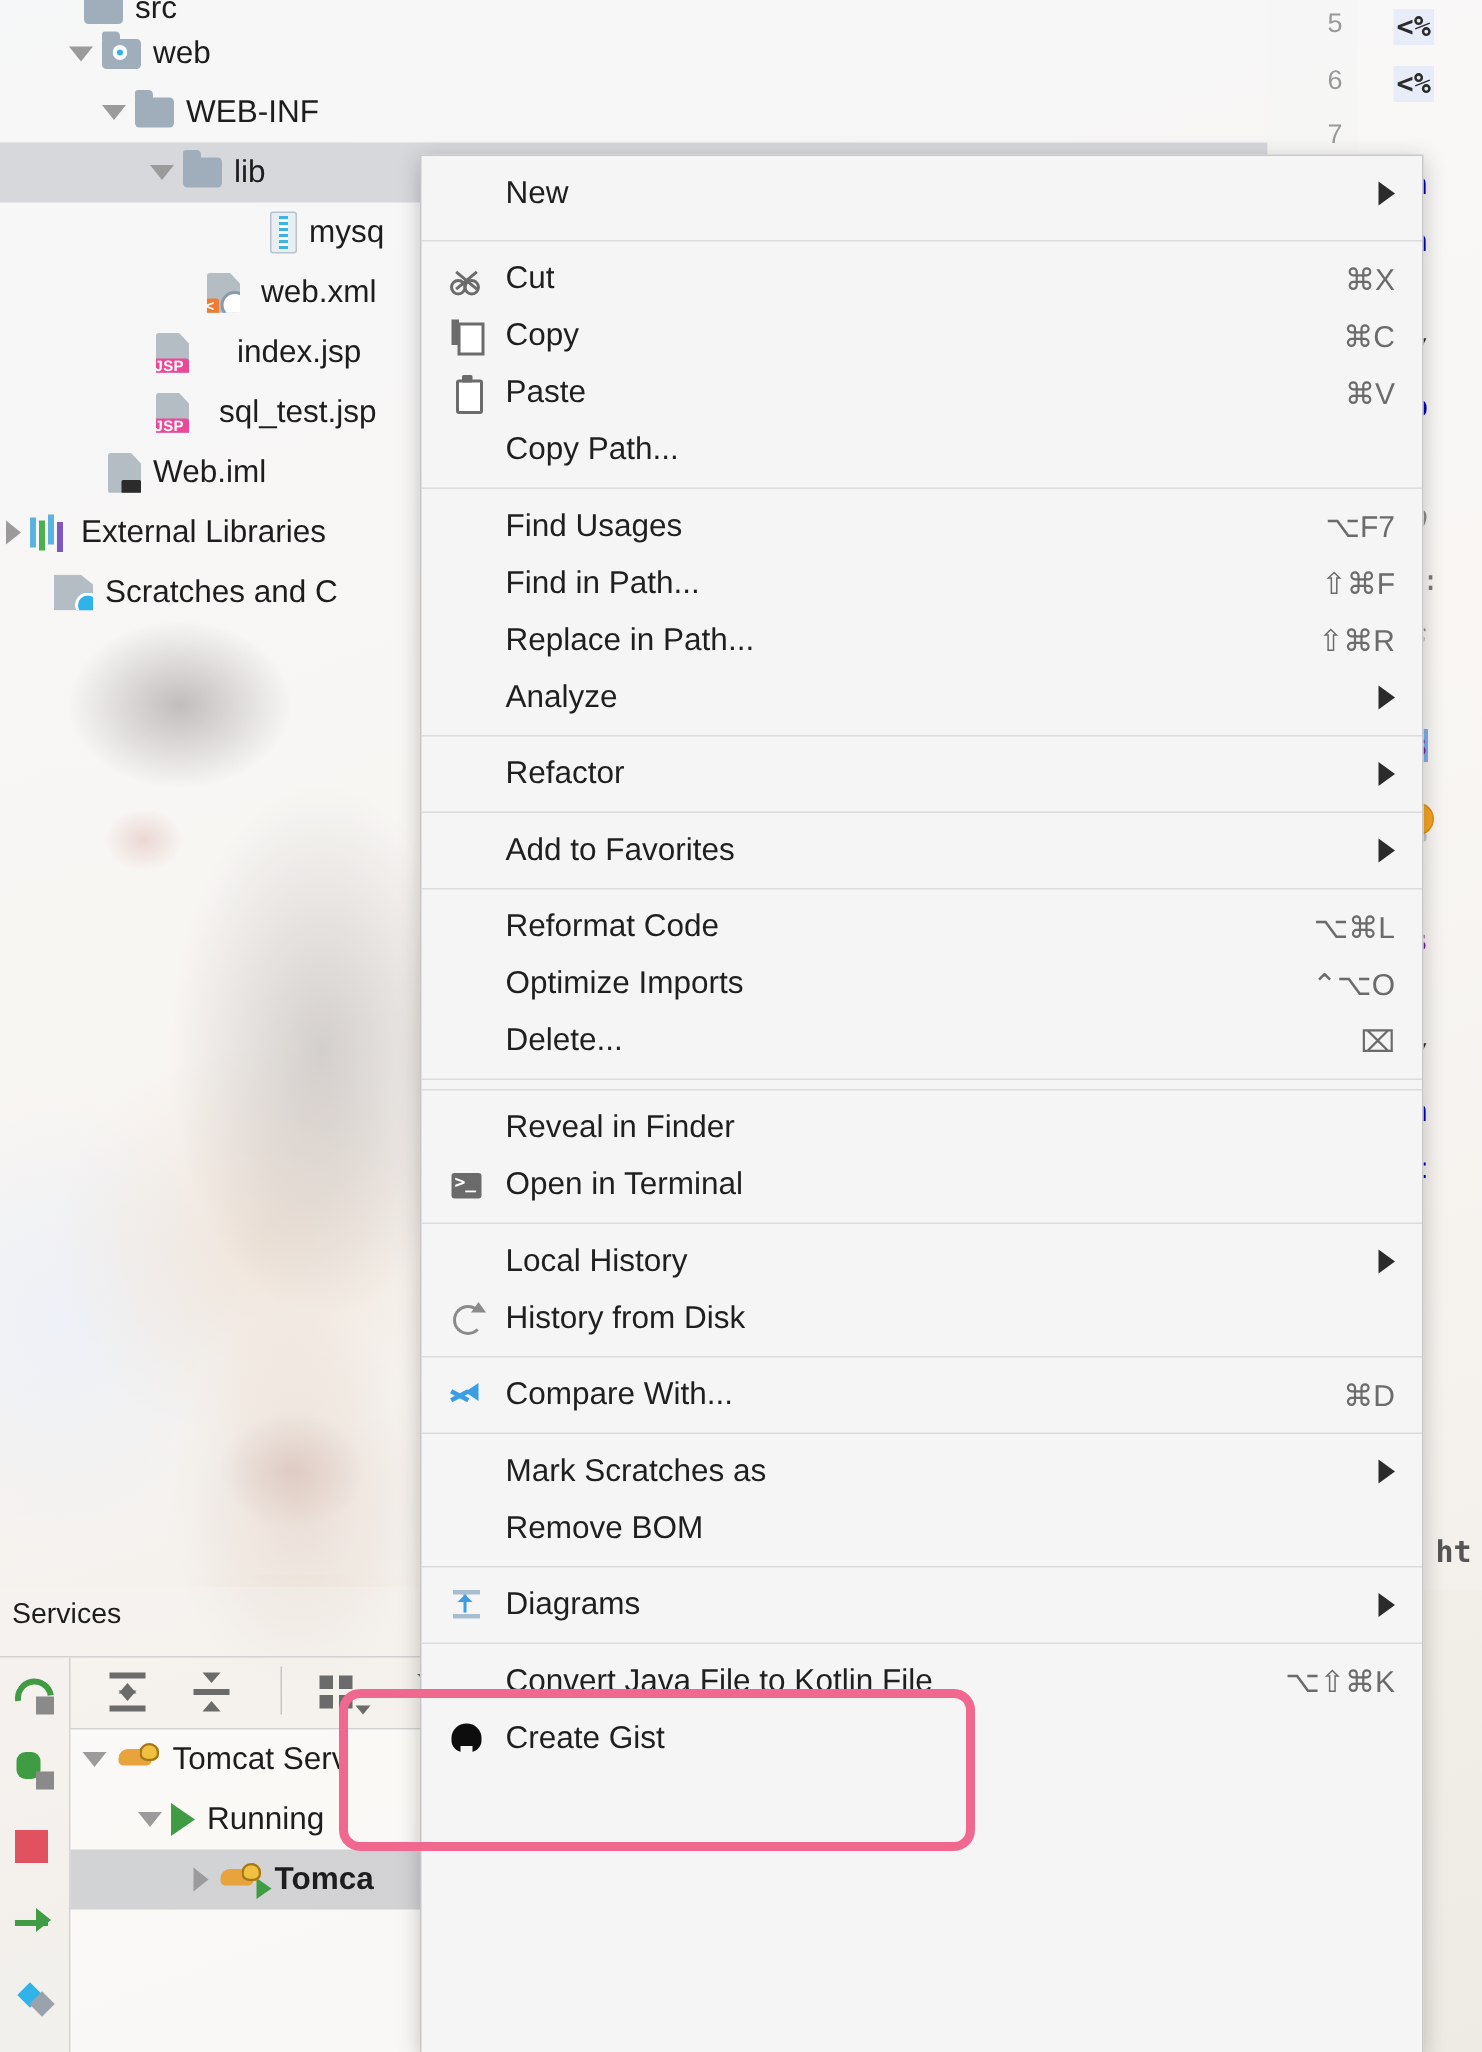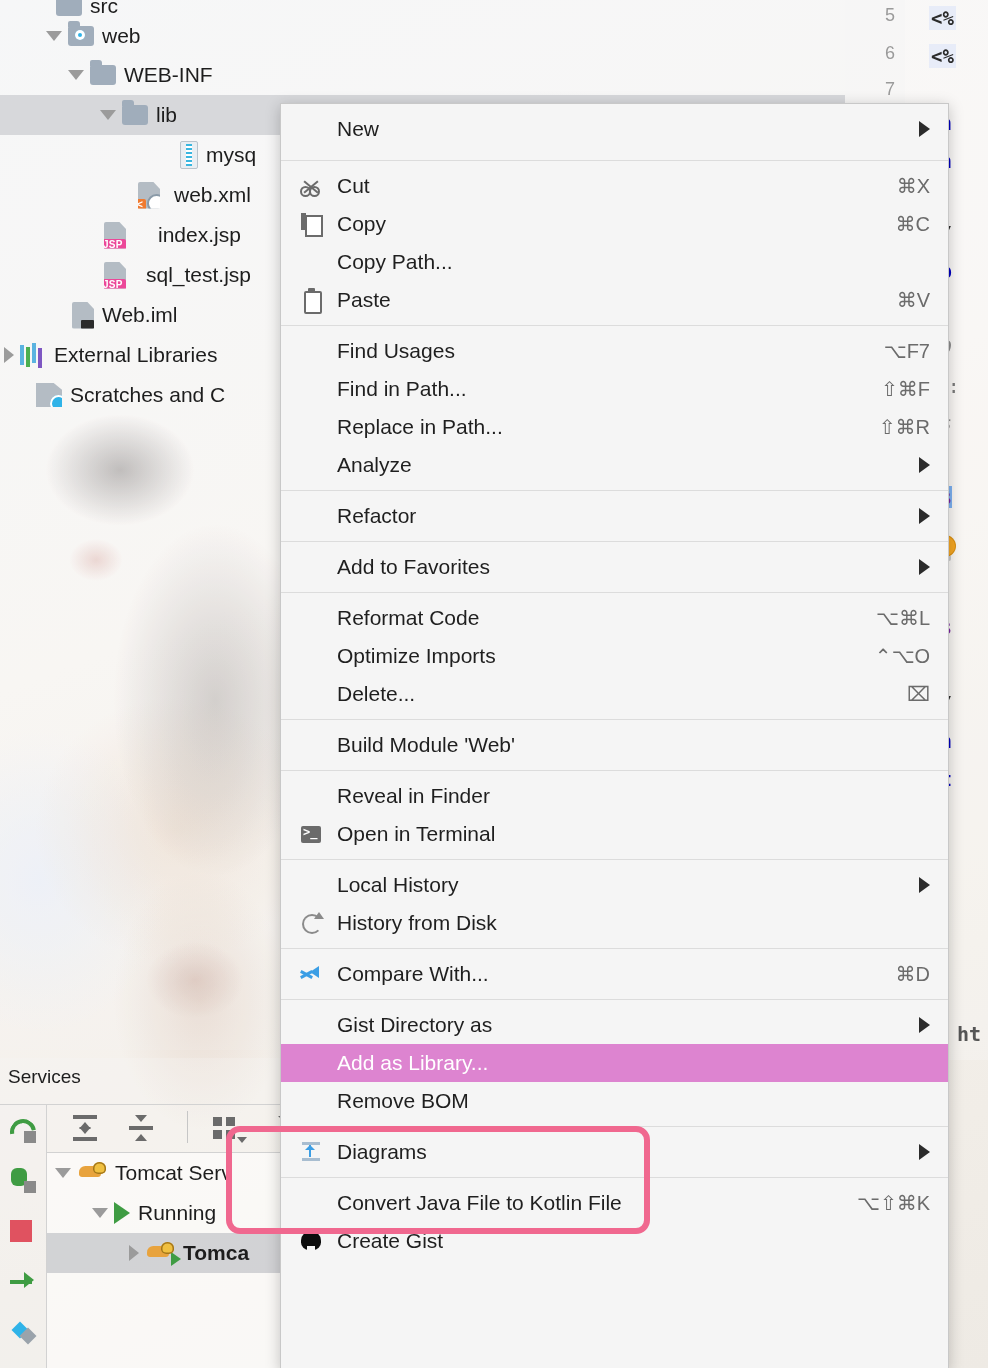--- a/index.html
+++ b/index.html
@@ -472,28 +472,28 @@
         </span>
       <span class="mi-label">Cut</span>
       <span class="mi-accel">⌘X</span>
     </div>
     <div class="mi">
       <span class="mi-icon i-copy"></span>
       <span class="mi-label">Copy</span>
       <span class="mi-accel">⌘C</span>
     </div>
     <div class="mi">
-      <span class="mi-label">Copy Path...</span>
-      <span class="mi-accel"></span>
-    </div>
-    <div class="mi">
       <span class="mi-icon i-paste"></span>
       <span class="mi-label">Paste</span>
       <span class="mi-accel">⌘V</span>
     </div>
+    <div class="mi">
+      <span class="mi-label">Copy Path...</span>
+      <span class="mi-accel"></span>
+    </div>
     <div class="msep"></div>
 
     <div class="mi">
       <span class="mi-label">Find Usages</span>
       <span class="mi-accel">⌥F7</span>
     </div>
     <div class="mi">
       <span class="mi-label">Find in Path...</span>
       <span class="mi-accel">⇧⌘F</span>
     </div>
@@ -526,23 +526,20 @@
     <div class="mi">
       <span class="mi-label">Optimize Imports</span>
       <span class="mi-accel">⌃⌥O</span>
     </div>
     <div class="mi">
       <span class="mi-label">Delete...</span>
       <span class="mi-accel">⌧</span>
     </div>
     <div class="msep"></div>
 
-    <div class="mi">
-      <span class="mi-label">Build Module 'Web'</span>
-    </div>
     <div class="msep"></div>
 
     <div class="mi">
       <span class="mi-label">Reveal in Finder</span>
     </div>
     <div class="mi">
       <span class="mi-icon i-terminal"></span>
       <span class="mi-label">Open in Terminal</span>
     </div>
     <div class="msep"></div>
@@ -560,25 +557,22 @@
     <div class="mi">
       <span class="mi-icon i-compare">
           <i></i>
         </span>
       <span class="mi-label">Compare With...</span>
       <span class="mi-accel">⌘D</span>
     </div>
     <div class="msep"></div>
 
     <div class="mi">
-      <span class="mi-label">Gist Directory as</span>
-      <span class="mi-arrow"></span>
-    </div>
-    <div class="mi highlight">
-      <span class="mi-label">Add as Library...</span>
+      <span class="mi-label">Mark Scratches as</span>
+      <span class="mi-arrow"></span>
     </div>
     <div class="mi">
       <span class="mi-label">Remove BOM</span>
     </div>
     <div class="msep"></div>
 
     <div class="mi">
       <span class="mi-icon i-diagram">
           <i></i>
         </span>

